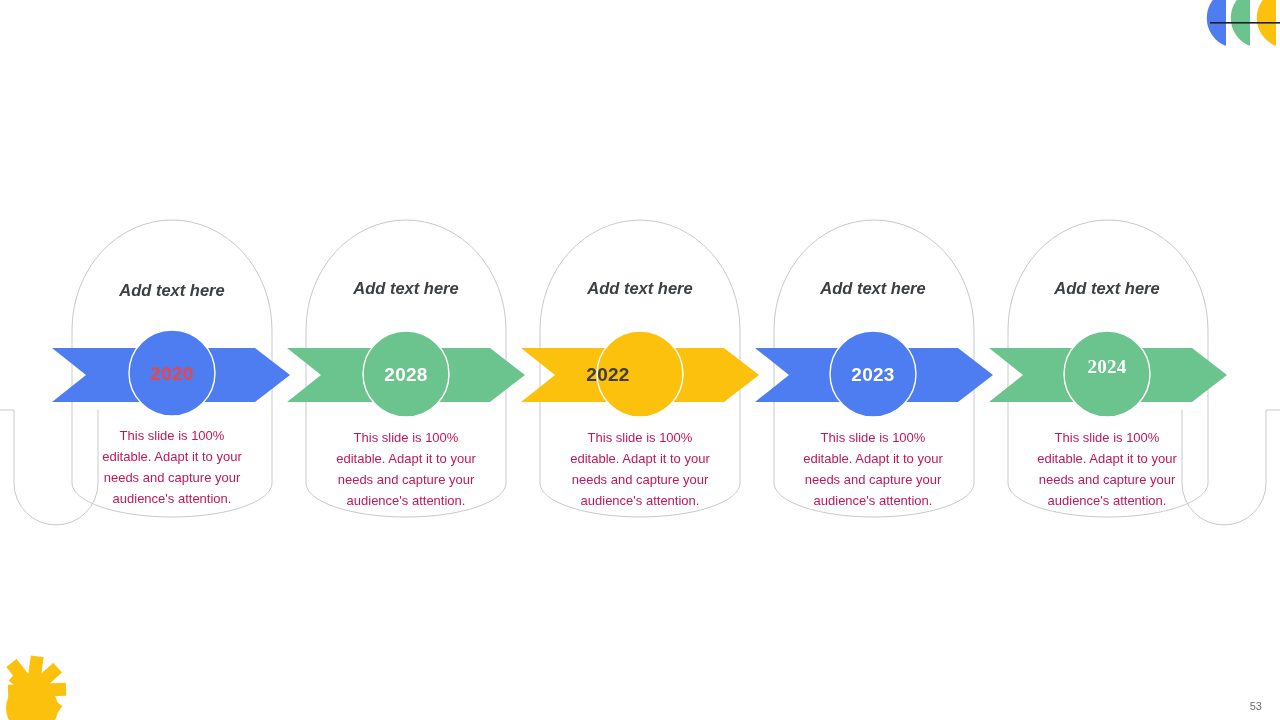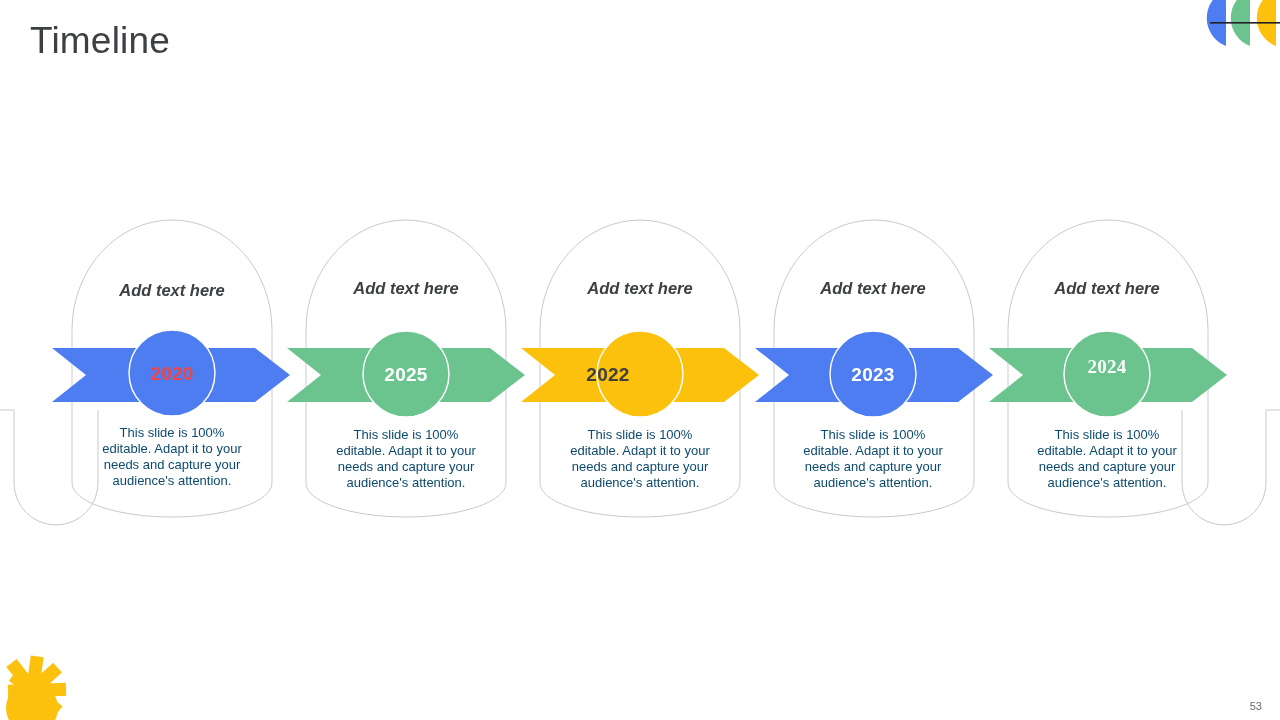--- a/index.html
+++ b/index.html
@@ -81,38 +81,37 @@
     font-weight: bold;
     color: #3c4043;
     white-space: nowrap;
     font-style: italic;
   }
   .milestone-body {
     position: absolute;
     width: 142px;
     text-align: center;
     font-size: 13px;
-    line-height: 16px;
-    color: #0c4a6e;
+    line-height: 21px;
+    color: #be185d;
   }
   .year-label {
     position: absolute;
     width: 120px;
     text-align: center;
     font-size: 19px;
     font-weight: bold;
     letter-spacing: 0.3px;
   }
 </style>
 </head>
 <body>
 
 <div id="slide">
 
-  <div id="page-title">Timeline</div>
 
   <div id="brand-logo">
     <svg width="80" height="48" viewBox="0 0 80 48">
       <path d="M26 -10 A30 30 0 0 0 26 46 Z" fill="#4d7df0"></path>
       <path d="M50 -10 A30 30 0 0 0 50 46 Z" fill="#6bc48d"></path>
       <path d="M76 -10 A30 30 0 0 0 76 46 Z" fill="#fbc10c"></path>
       <rect x="10" y="22" width="70" height="1.6" fill="#202124"></rect>
     </svg>
   </div>
 
@@ -166,21 +165,21 @@
       <circle cx="640" cy="374" r="43" fill="#fbc10c" stroke="#ffffff" stroke-width="1.4"></circle>
       <circle cx="873" cy="374" r="43" fill="#4d7df0" stroke="#ffffff" stroke-width="1.4"></circle>
       <circle cx="1107" cy="374" r="43" fill="#6bc48d" stroke="#ffffff" stroke-width="1.4"></circle>
     </svg>
 
     <div class="milestone-heading" style="left:72px; top:281px;">Add text here</div>
     <div class="year-label" style="left:112px; top:363px; color:#ef4444;">2020</div>
     <div class="milestone-body" style="left:101px; top:425px;">This slide is 100% editable. Adapt it to your needs and capture your audience's attention.</div>
 
     <div class="milestone-heading" style="left:306px; top:279px;">Add text here</div>
-    <div class="year-label" style="left:346px; top:364px; color:#ffffff;">2025</div>
+    <div class="year-label" style="left:346px; top:364px; color:#ffffff;">2028</div>
     <div class="milestone-body" style="left:335px; top:427px;">This slide is 100% editable. Adapt it to your needs and capture your audience's attention.</div>
 
     <div class="milestone-heading" style="left:540px; top:279px;">Add text here</div>
     <div class="year-label" style="left:548px; top:364px; color:#404040;">2022</div>
     <div class="milestone-body" style="left:569px; top:427px;">This slide is 100% editable. Adapt it to your needs and capture your audience's attention.</div>
 
     <div class="milestone-heading" style="left:773px; top:279px;">Add text here</div>
     <div class="year-label" style="left:813px; top:364px; color:#ffffff;">2023</div>
     <div class="milestone-body" style="left:802px; top:427px;">This slide is 100% editable. Adapt it to your needs and capture your audience's attention.</div>
 

